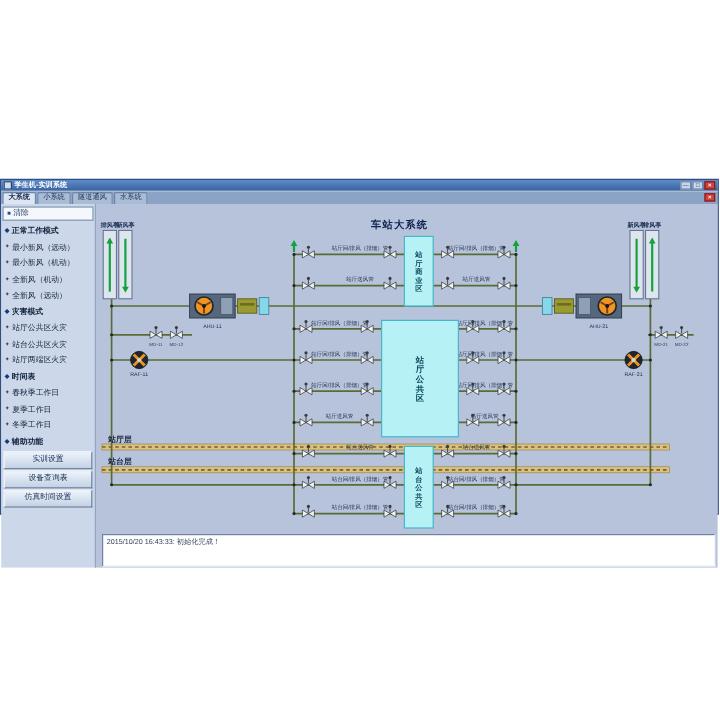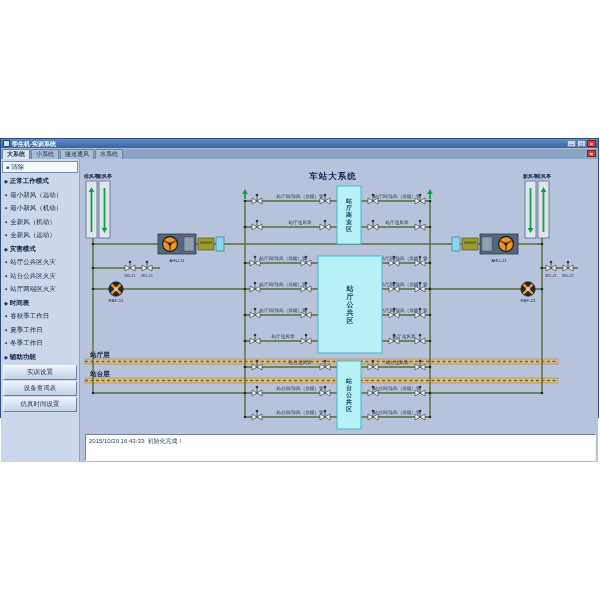--- a/index.html
+++ b/index.html
@@ -1,18 +1,18 @@
 <!DOCTYPE html>
 <html><head>
 <meta charset="utf-8">
 <style>
   html,body{margin:0;padding:0;}
   body{width:600px;height:600px;background:#ffffff;position:relative;overflow:hidden;
        font-family:"Liberation Sans",sans-serif;}
-  .app-window{position:absolute;left:0;top:138px;width:599px;height:280px;
+  .app-window{position:absolute;left:0;top:149px;width:599px;height:280px;
       border:1px solid #2e4f82;background:#b6c3da;box-sizing:border-box;}
   .titlebar{height:9px;background:linear-gradient(#5e8cc9,#3a62a0);display:flex;
       align-items:center;padding:0 2px;}
   .app-icon{width:5px;height:5px;background:#cfe0f2;border:1px solid #28466e;margin-right:2px;flex:none;}
   .title-text{color:#fff;font-size:6px;font-weight:bold;line-height:1;flex:1;white-space:nowrap;}
   .win-btns{display:flex;gap:1px;}
   .wbtn{width:9px;height:7px;font-size:5px;line-height:6px;text-align:center;box-sizing:border-box;cursor:default;}
   .wbtn.min,.wbtn.max{background:#c9d6e8;border:1px solid #6c84a8;color:#23406b;}
   .wbtn.close,.wbtn.exit{background:#d34040;border:1px solid #7e1f1f;color:#fff;font-weight:bold;}
   .tabbar{height:10px;background:#8ba3c5;display:flex;align-items:flex-end;

